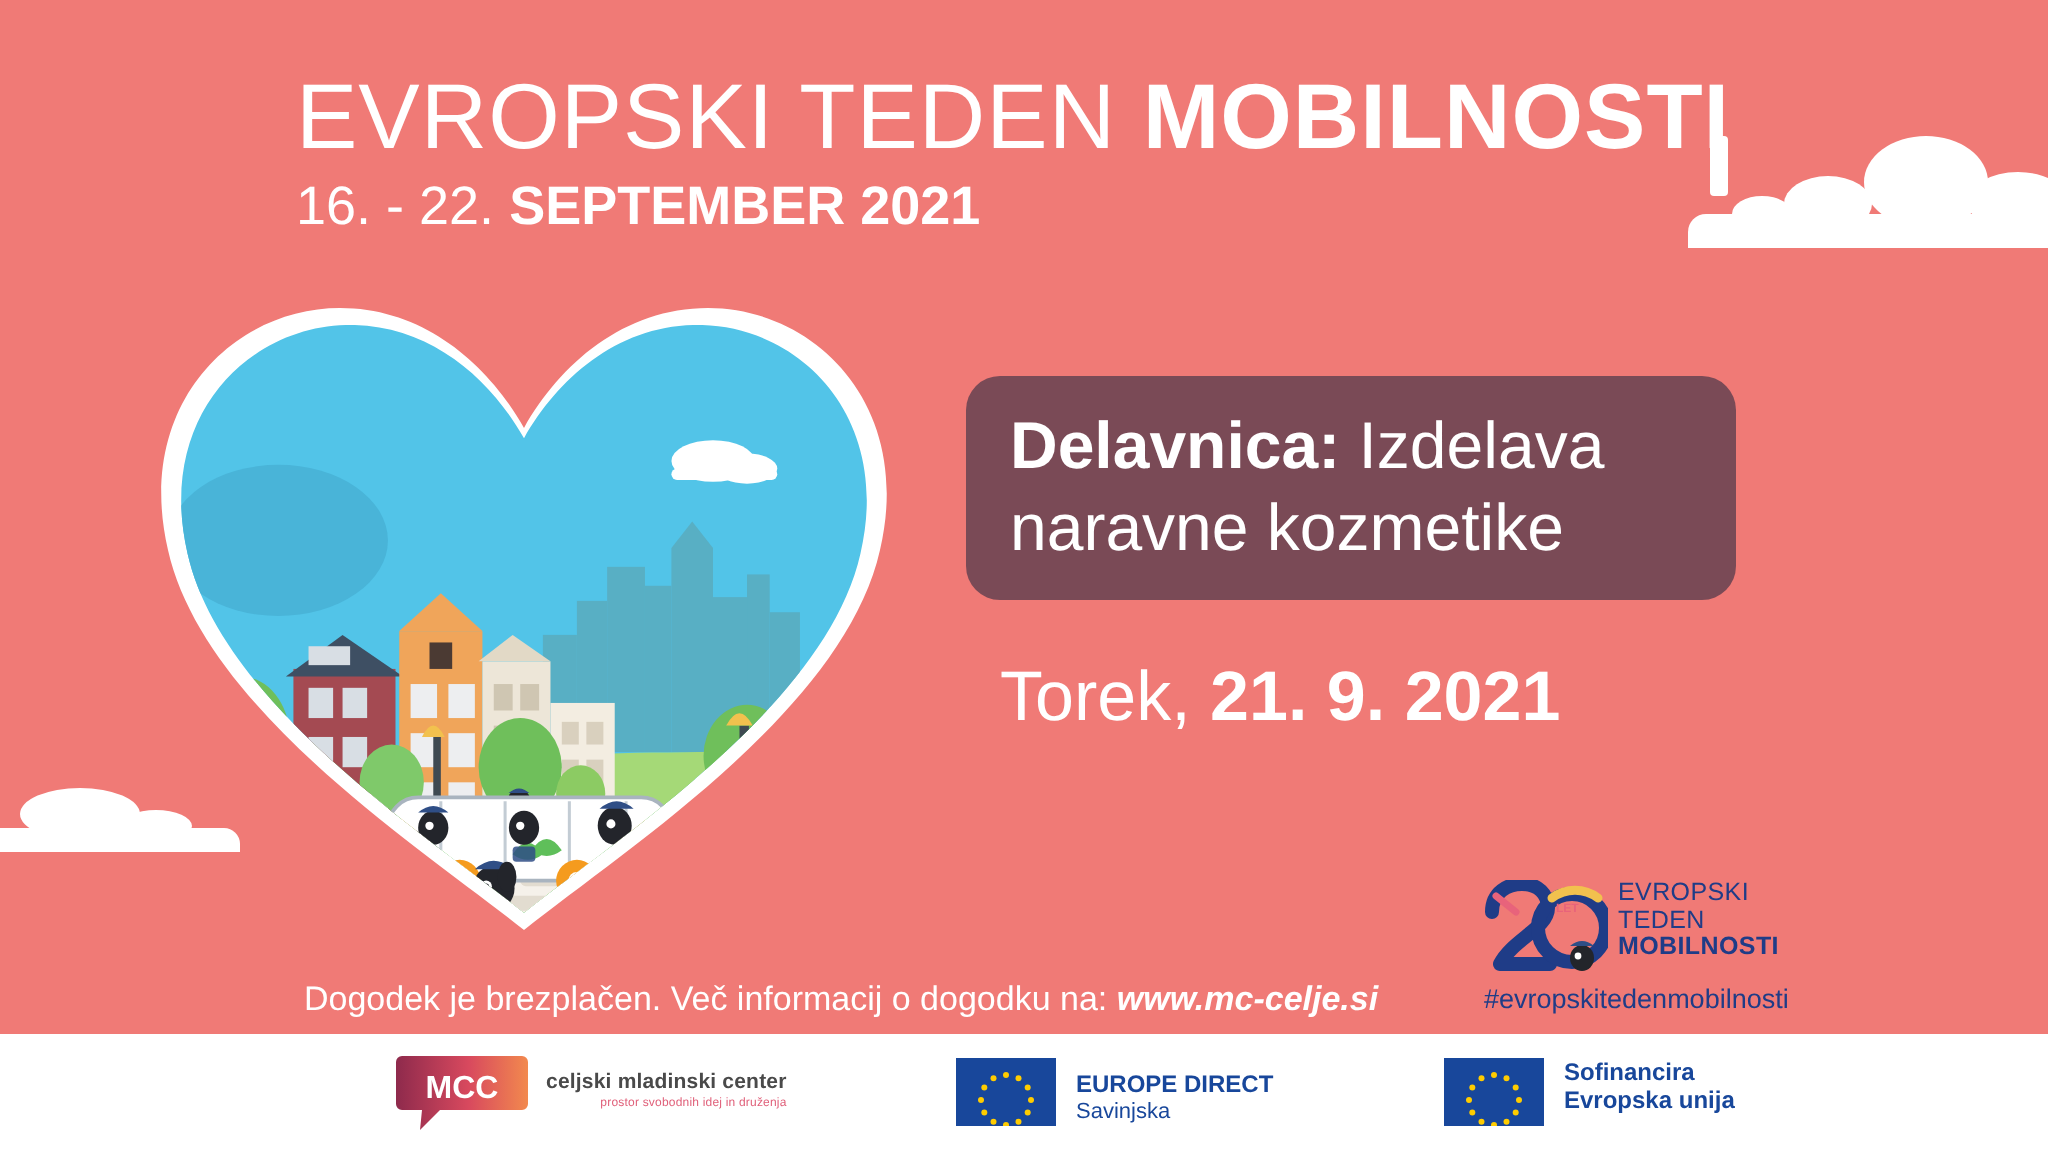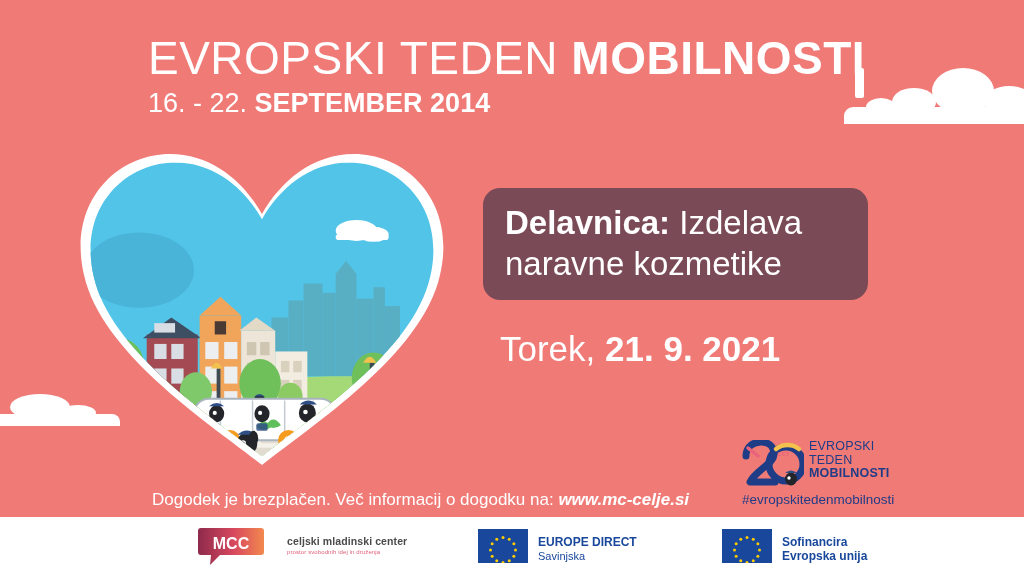--- a/index.html
+++ b/index.html
@@ -212,21 +212,21 @@
     background: #ffffff;
   }
   .logo-mcc {
     position: absolute;
     left: 198px;
     top: 9px;
     display: flex;
     align-items: flex-start;
   }
   .mcc-mark { width: 66px; height: 40px; flex: 0 0 auto; }
-  .mcc-text { margin-left: 23px; padding-top: 9px; }
+  .mcc-text { margin-left: 9px; padding-top: 9px; text-align: right; }
   .mcc-name {
     color: #4A4A4A;
     font-size: 10.5px;
     line-height: 12px;
     font-weight: 700;
     letter-spacing: 0.1px;
   }
   .mcc-tag {
     color: #E0607A;
     font-size: 6px;
@@ -241,21 +241,21 @@
     left: 478px;
     top: 12px;
     display: flex;
     align-items: flex-end;
   }
   .logo-eu {
     position: absolute;
     left: 722px;
     top: 12px;
     display: flex;
-    align-items: flex-end;
+    align-items: flex-start;
   }
   .euflag { width: 50px; height: 34px; flex: 0 0 auto; display:block; }
   .eu-text { margin-left: 10px; color: #18479B; }
   .eu-t1 { font-size: 12px; line-height: 14px; font-weight: 700; }
   .eu-t2 { font-size: 11px; line-height: 14px; font-weight: 400; }
   .eu-t2b { font-size: 12px; line-height: 14px; font-weight: 700; }
 </style>
 </head>
 <body>
 
@@ -273,21 +273,21 @@
     <div class="b-b1"></div>
       <div class="b-b2"></div>
       <div class="b-base"></div>
   </div>
 
   <div class="header">
     <div class="title-main">
       <span class="light">EVROPSKI TEDEN </span><span class="bold">MOBILNOSTI</span>
     </div>
     <div class="title-sub">
-      <span class="light">16. - 22. </span><span class="bold">SEPTEMBER 2014</span>
+      <span class="light">16. - 22. </span><span class="bold">SEPTEMBER 2021</span>
     </div>
   </div>
 
   <div class="heart-wrap">
     <svg class="heart-svg" viewBox="0 0 400 330" xmlns="http://www.w3.org/2000/svg">
       <defs>
         <path id="heartPath" d="M200 325 C 150 285, 40 215, 22 135 C 5 62, 55 14, 108 14 C 150 14, 182 42, 200 74 C 218 42, 250 14, 292 14 C 345 14, 395 62, 378 135 C 360 215, 250 285, 200 325 Z"></path>
         <clipPath id="heartClip">
             <use href="#heartPath"></use>
           </clipPath>

